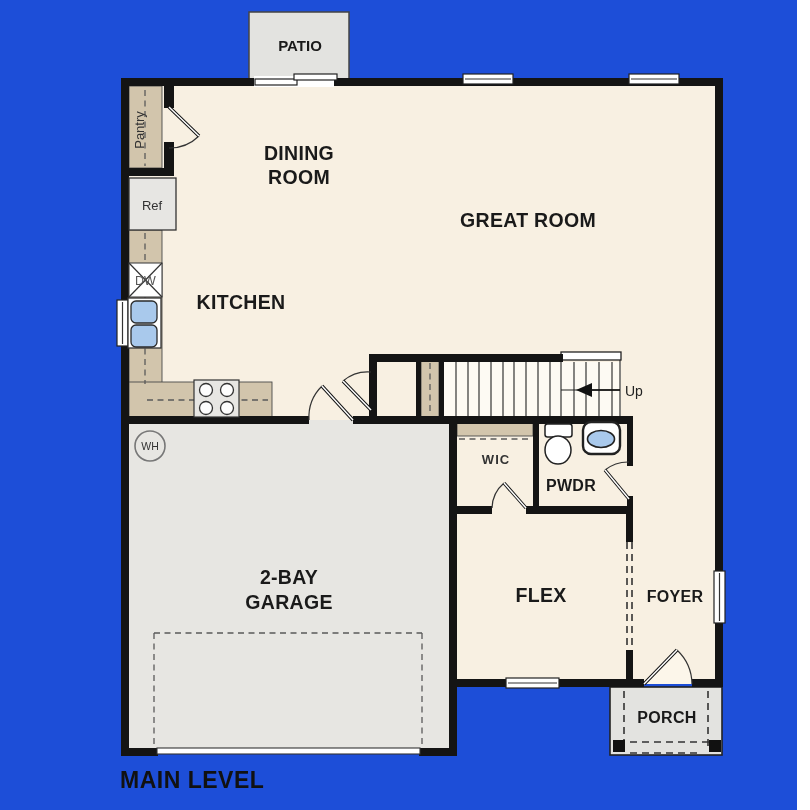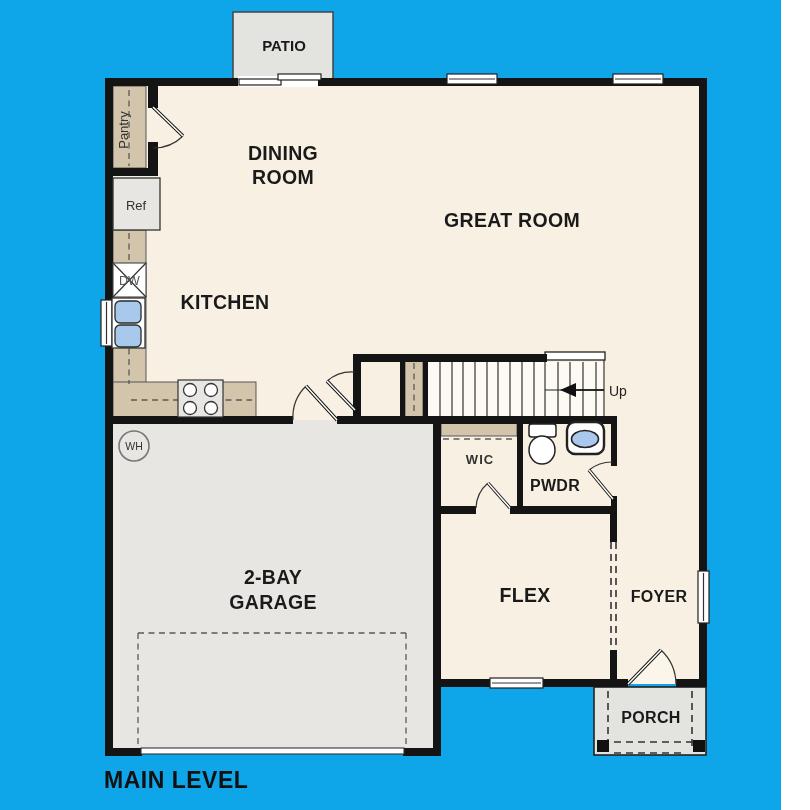--- a/index.html
+++ b/index.html
@@ -1,17 +1,17 @@
 <!DOCTYPE html>
 <html><head>
 <meta charset="utf-8">
 <style>
   html,body{margin:0;padding:0;background:#ffffff;}
-  .stage{position:relative;width:781px;height:810px;background:#0ea5e9;overflow:hidden;
-         font-family:"Liberation Sans", sans-serif;}
+  .stage{position:relative;width:781px;height:810px;background:#1d4ed8;overflow:hidden;
+         font-family:"Liberation Sans", sans-serif;padding-left:16px;}
   svg{display:block;}
   .wall{fill:#141414;}
   .thinline{stroke:#333;stroke-width:1.2;fill:none;}
   .dash{stroke:#5a5a5a;stroke-width:1.3;fill:none;stroke-dasharray:6 4.5;}
   .dash2{stroke:#333;stroke-width:1.6;fill:none;stroke-dasharray:7 5;}
   .tread{stroke:#222;stroke-width:1.1;}
   .win{fill:#ffffff;stroke:#222;stroke-width:1.2;}
   .fixture{fill:#ffffff;stroke:#222;stroke-width:1.5;}
   .arc{fill:none;stroke:#333;stroke-width:1.2;}
   .leafb{stroke:#111;stroke-width:3.4;}

